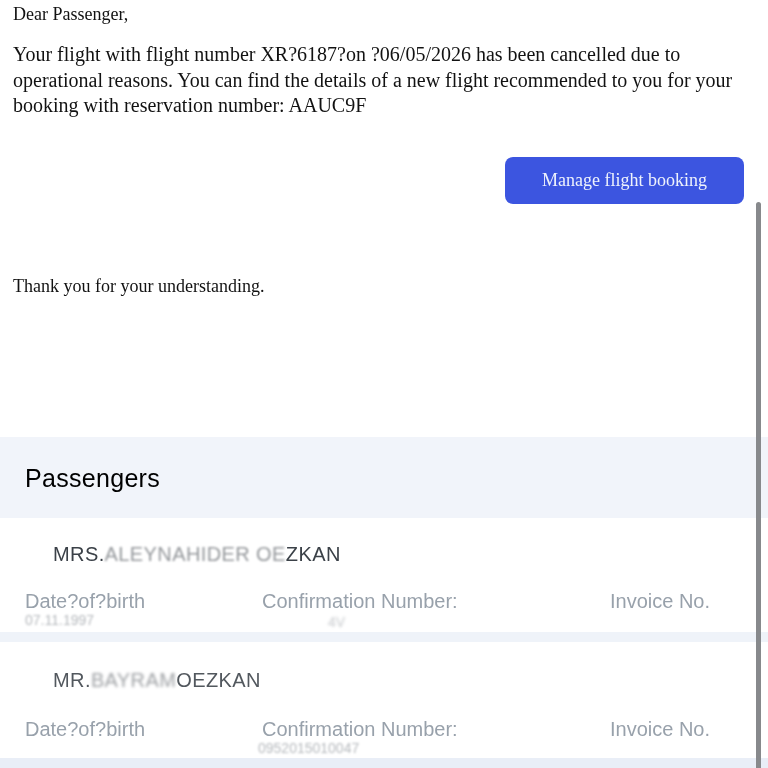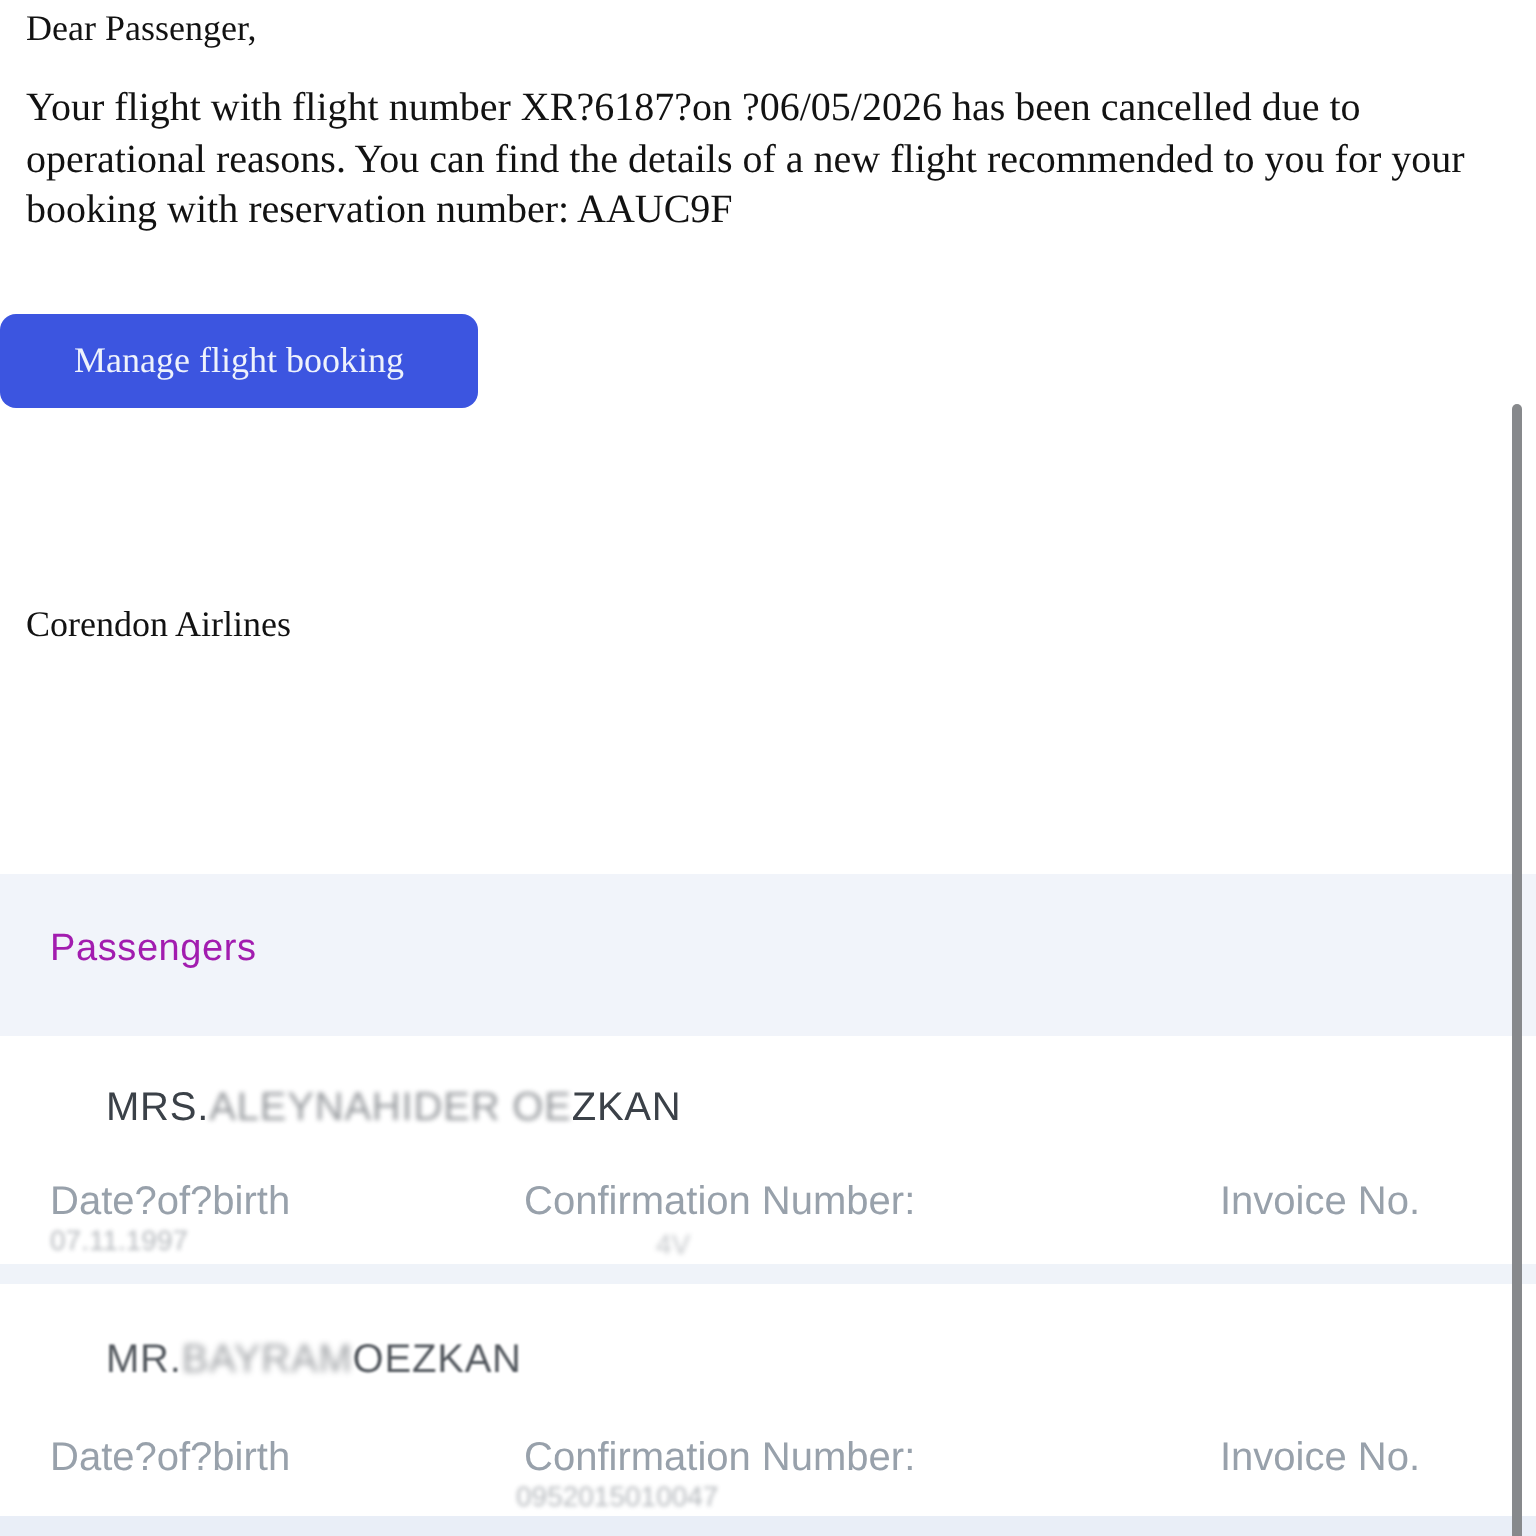--- a/index.html
+++ b/index.html
@@ -18,21 +18,21 @@
   .greeting {
     position: absolute; top: 4px; left: 13px;
     font-size: 18px;
   }
   .para {
     position: absolute; top: 42px; left: 13px;
     width: 742px; font-size: 20px; line-height: 25.5px;
   }
   .btn-row {
     position: absolute; top: 157px; left: 0;
-    width: 744px; text-align: left;
+    width: 744px; text-align: right;
   }
   .manage-btn {
     display: inline-block;
     background: #3c55e0;
     color: #eef2fc;
     font-size: 18px;
     padding: 13px 37px;
     border-radius: 8px;
     text-decoration: none;
     cursor: pointer;
@@ -49,21 +49,21 @@
 
   
   .sans { font-family: "Liberation Sans", sans-serif; }
   .section-header {
     position: absolute; top: 437px; left: 0;
     width: 768px; height: 81px;
     background: #f1f4fa;
   }
   .section-title {
     position: absolute; top: 27px; left: 25px;
-    font-size: 19px; color: #a21caf;
+    font-size: 25px; color: #000000;
     letter-spacing: 0.3px;
   }
   .pname {
     position: absolute; left: 25px;
     font-size: 20px; color: #3b4148;
     letter-spacing: 0.4px; white-space: nowrap; margin-left: 28px;
   }
   .pname-1 { top: 543px; }
   .pname-2 { top: 669px; }
   .lab {
@@ -118,22 +118,21 @@
 
   <p class="greeting">Dear Passenger,</p>
 
   <p class="para">Your flight with flight number XR?6187?on ?06/05/2026 has been cancelled due to operational reasons. You can find the details of a new flight recommended to you for your booking with reservation number: AAUC9F</p>
 
   <div class="btn-row">
     <a class="manage-btn">Manage flight booking</a>
   </div>
 
   <p class="closing">
-    <br>
-    <span>Corendon Airlines</span>
+    <span>Thank you for your understanding.</span><br>
   </p>
 
 
   <div class="section-header">
     <span class="section-title sans">Passengers</span>
   </div>
 
   <div>
     <div class="pname pname-1 sans">
       <span>MRS.</span><span class="blur-name">ALEYNAHIDER OE</span><span>ZKAN</span>

